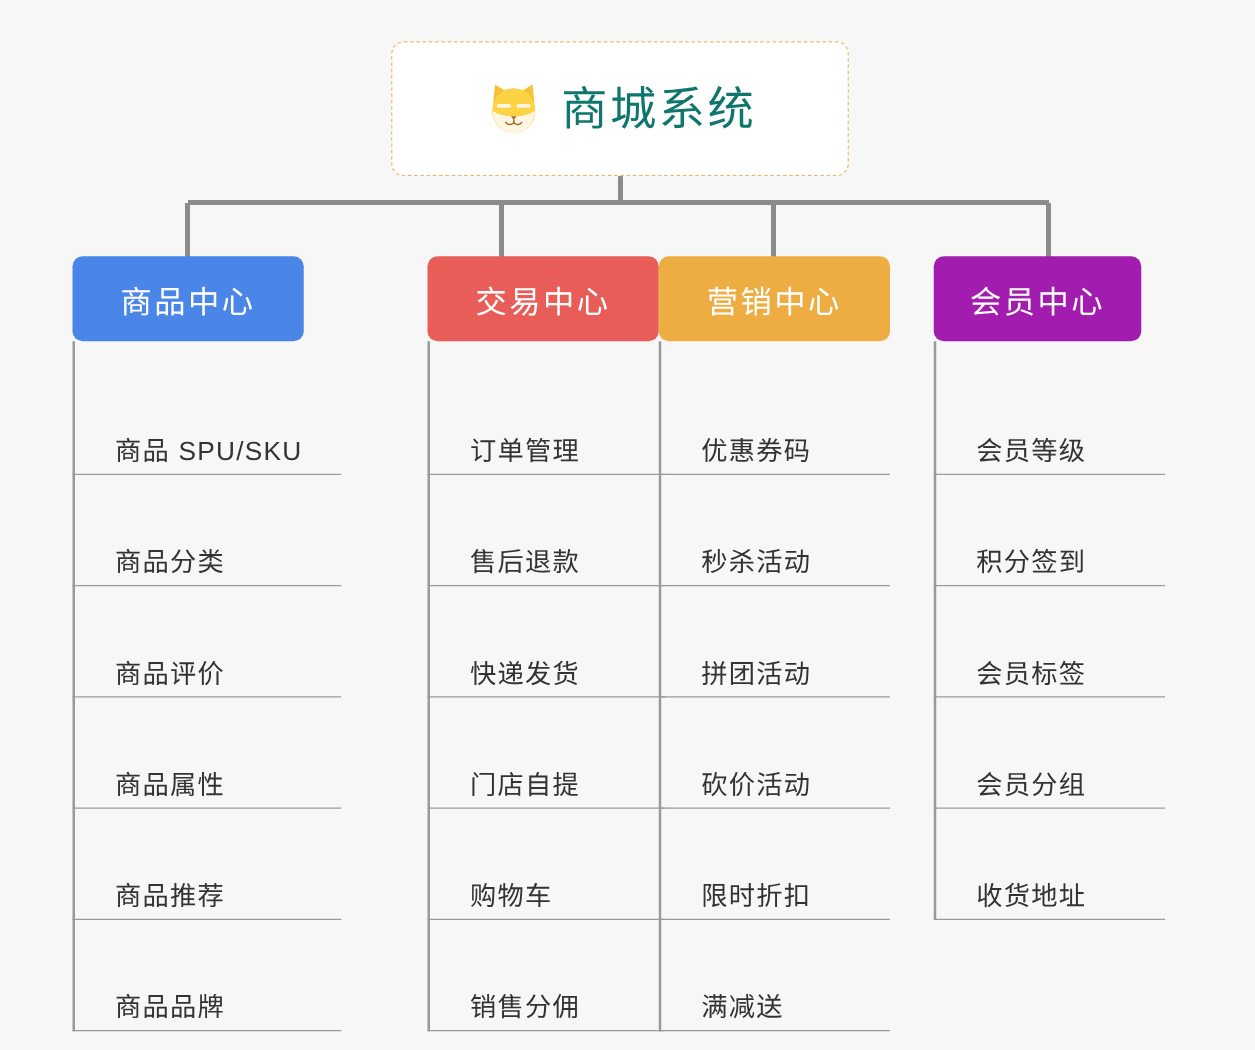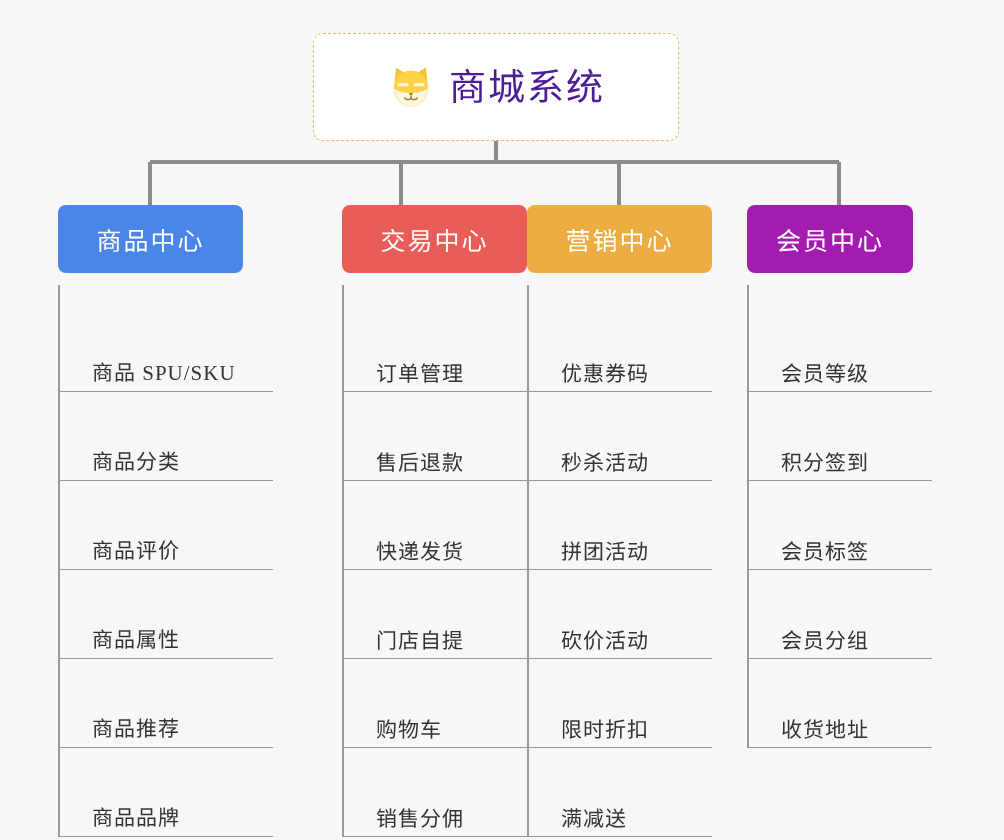--- a/index.html
+++ b/index.html
@@ -46,21 +46,21 @@
     border: 1px dashed #e8b863;
     border-radius: 10px;
     display: flex;
     align-items: center;
     justify-content: center;
     gap: 14px;
   }
   .root-title {
     font-size: 37px;
     line-height: 1;
-    color: #4c1d95;
+    color: #0f766e;
     letter-spacing: 2px;
     white-space: nowrap;
   }
   .dog-icon {
     width: 48px;
     height: 48px;
     flex: none;
     display: block;
   }
 
@@ -78,21 +78,21 @@
     justify-content: center;
     color: #ffffff;
     font-size: 25px;
     letter-spacing: 2px;
     white-space: nowrap;
   }
 
   
   .leaf-list {
     position: relative;
-    margin-top: 12px;
+    margin-top: 0;
     padding-top: 18px;
   }
   
   .leaf-stem {
     position: absolute;
     left: 0;
     top: 0;
     bottom: 0;
     width: 2px;
     background: #9a9a9a;
@@ -154,21 +154,21 @@
       <path d="M29 40 h6 l-3 4 z" fill="#a3711f"></path>
 
       <path d="M32 44 v3" stroke="#a3711f" stroke-width="1.6" fill="none" stroke-linecap="round"></path>
       <path d="M32 47 c-3 3 -7 2 -8.5 -0.5" stroke="#a3711f" stroke-width="1.6" fill="none" stroke-linecap="round"></path>
       <path d="M32 47 c3 3 7 2 8.5 -0.5" stroke="#a3711f" stroke-width="1.6" fill="none" stroke-linecap="round"></path>
     </svg>
     <div class="root-title">商城系统</div>
   </div>
 
   <div id="branch-layer">
-      <div class="branch" style="left: 58px; width: 185px; font-family: Liberation Serif, serif;">
+      <div class="branch" style="left: 58px; width: 185px;">
         <div class="branch-header" style="background: rgb(74, 134, 232); width: 185px;">商品中心</div>
         <div class="leaf-list">
           <div class="leaf-stem"></div>
           <div class="leaf">
             <span class="leaf-label">商品 SPU/SKU</span>
             <div class="leaf-rule" style="width: 215px;"></div>
           </div>
           <div class="leaf">
             <span class="leaf-label">商品分类</span>
             <div class="leaf-rule" style="width: 215px;"></div>

